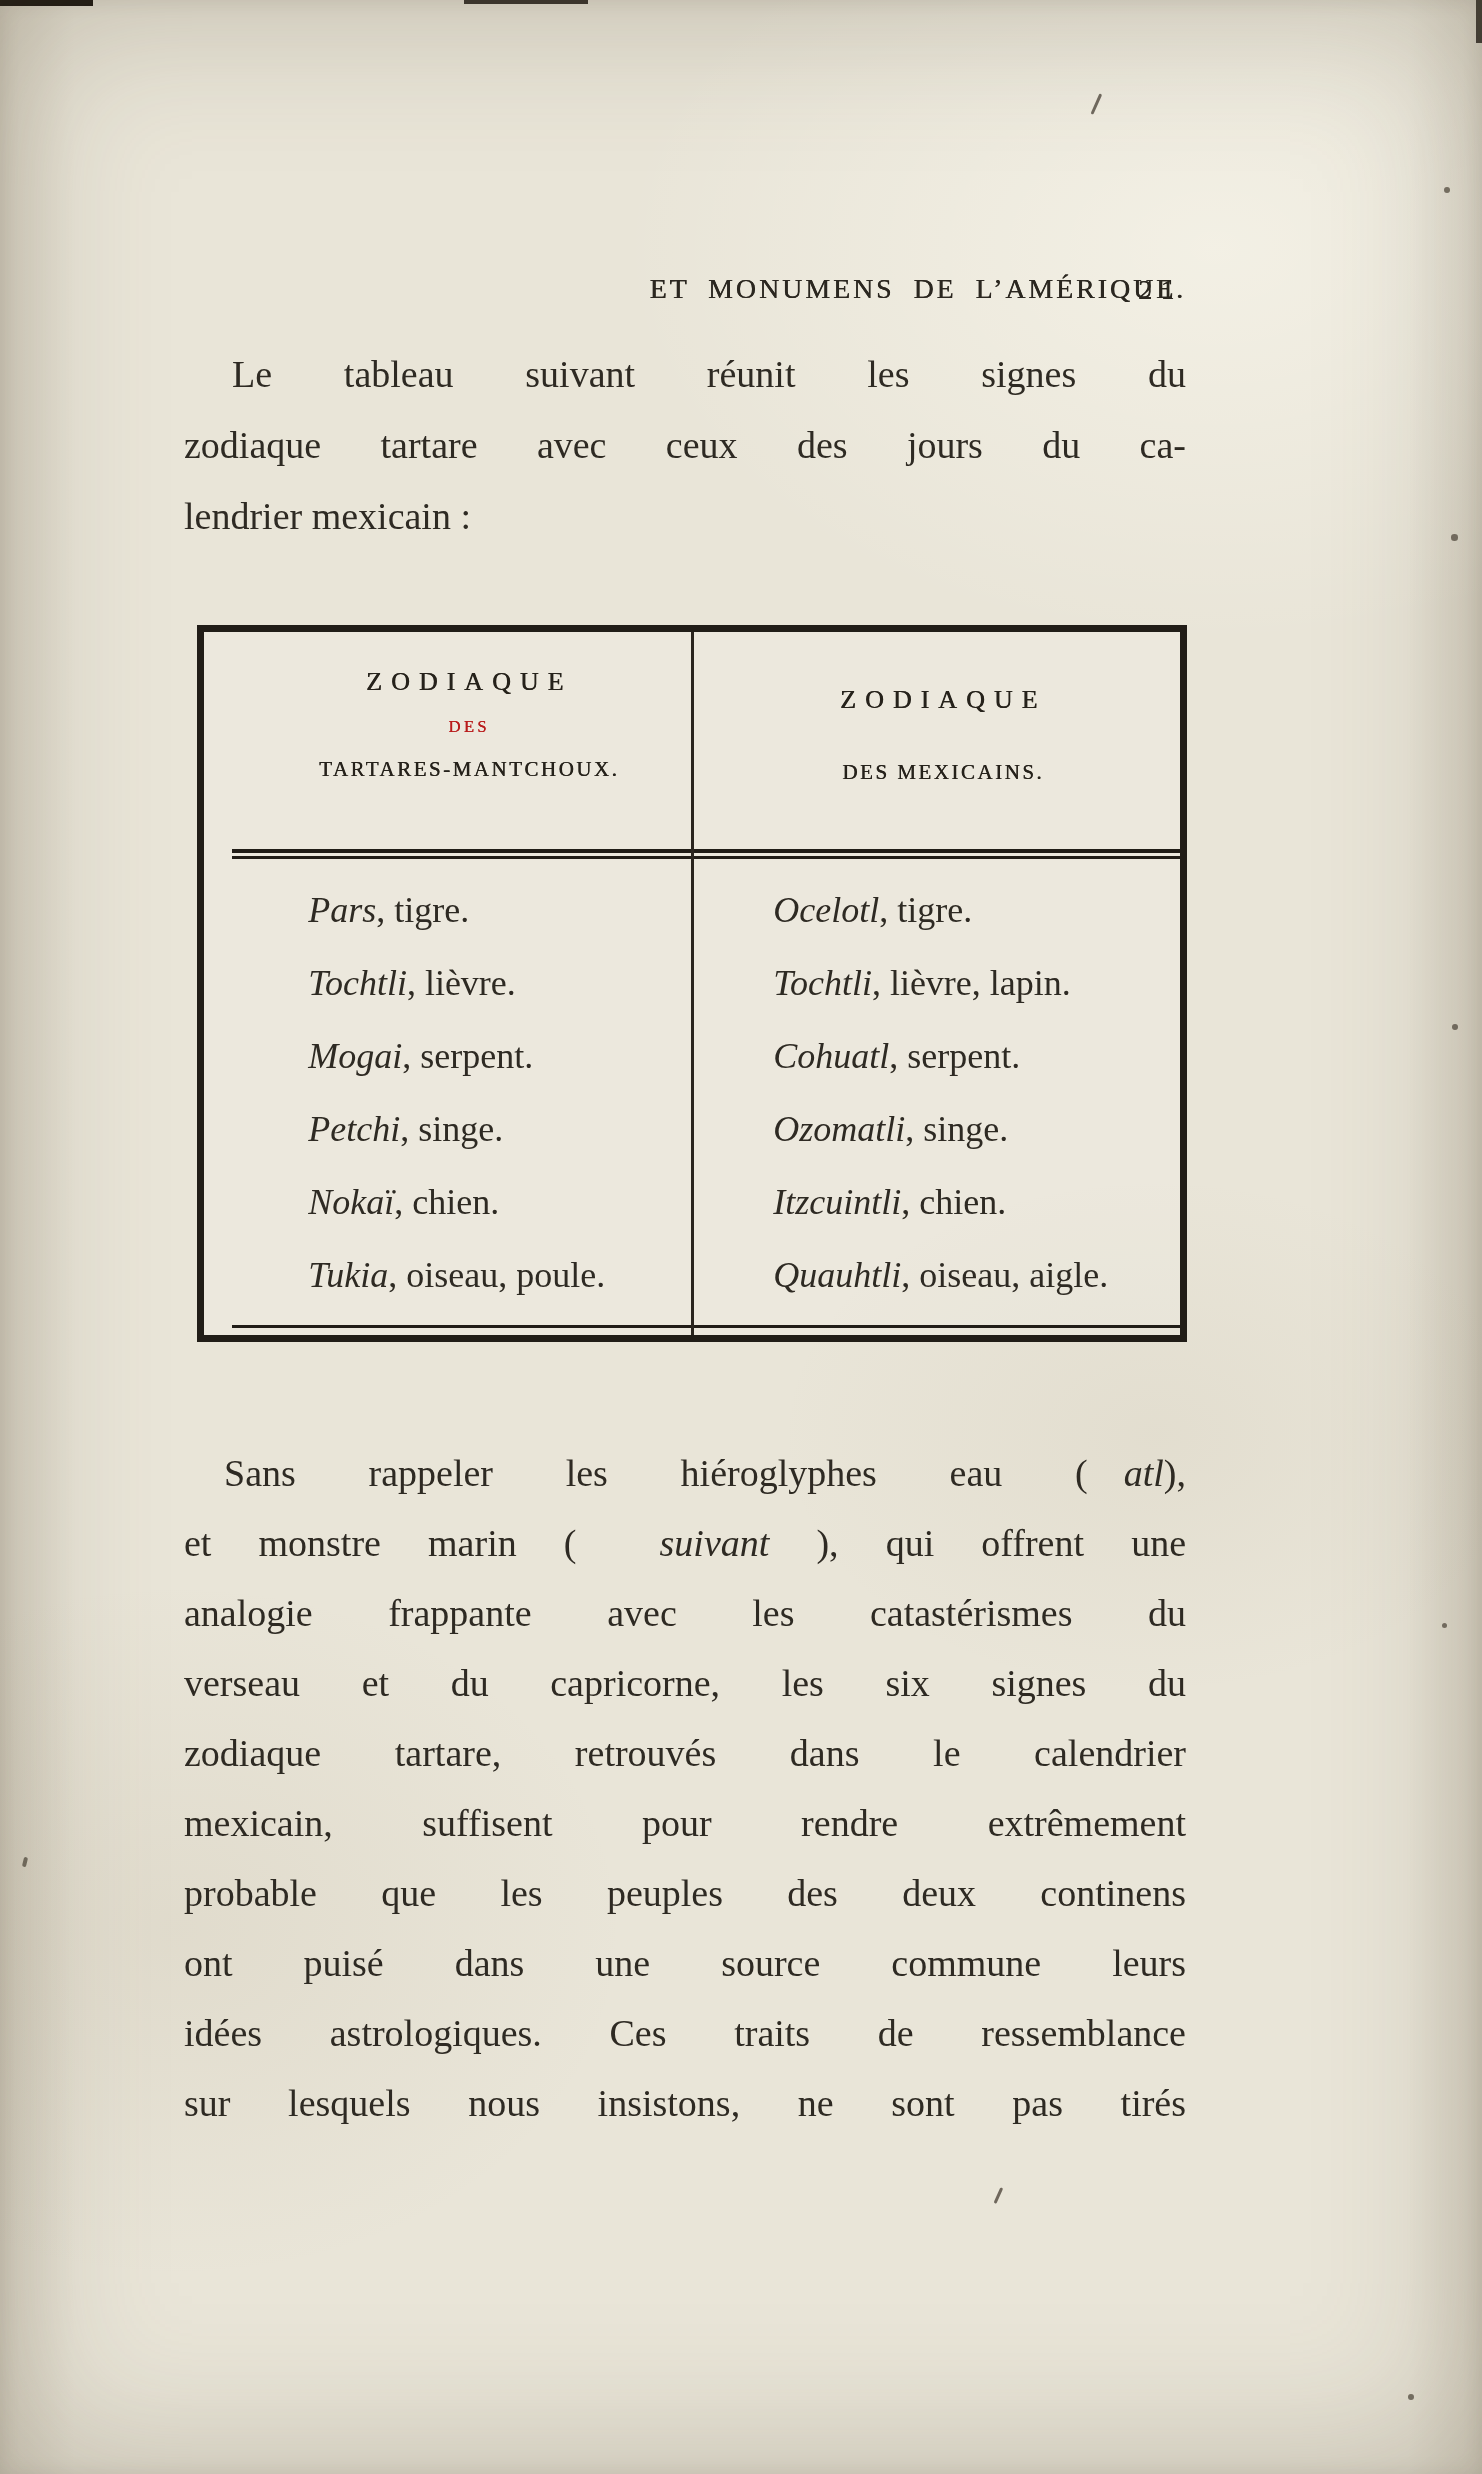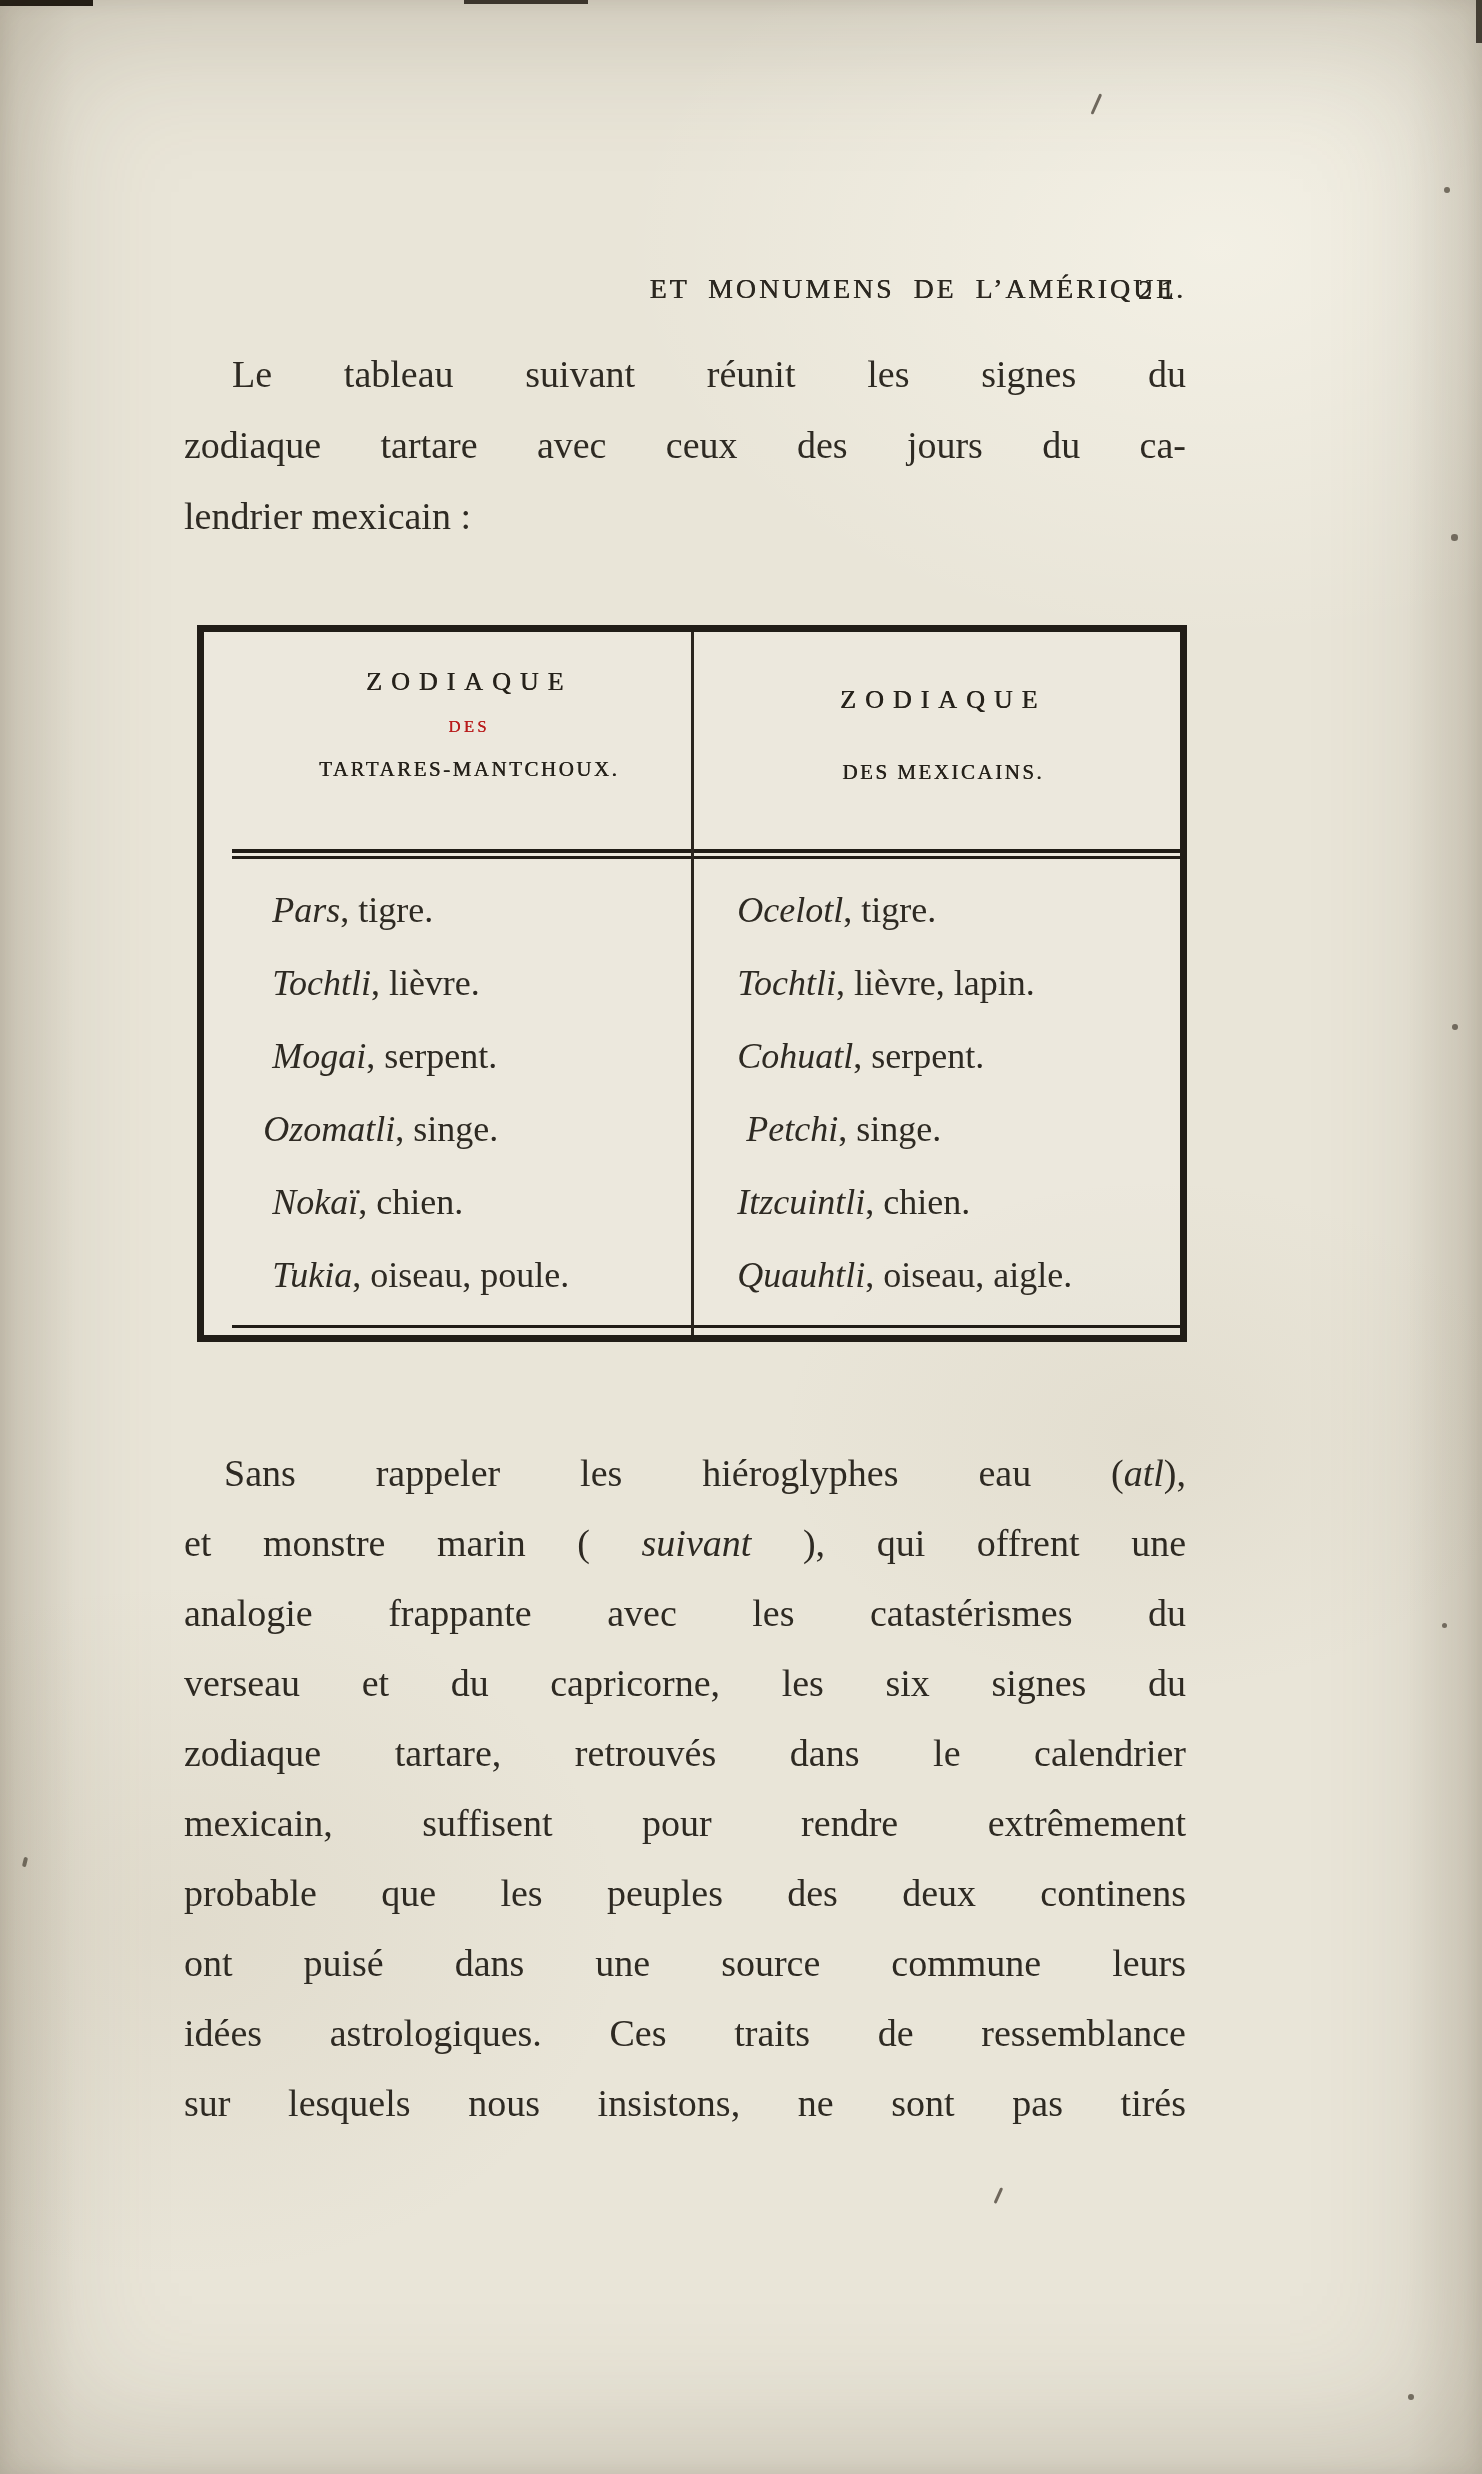--- a/index.html
+++ b/index.html
@@ -37,21 +37,21 @@
   .page-num{ position:absolute; right:3.3px; top:0.8px; letter-spacing:8.3px; text-shadow:0.3px 0 0 currentColor; }
 
   
   .para{ width:1002px; font-size:38px; line-height:71px; color:#2e2a23; }
   .para1{ margin-top:28px; }
   .para2{ margin-top:96px; line-height:70px; }
   .jline{ text-align:justify; text-align-last:justify; }
   .lline{ text-align:left; }
   .ind1{ text-indent:48px; }
   .ind2{ text-indent:40px; }
-  .it{ font-style:italic; }
+  .it{ font-style:italic;margin-left:36px; }
 
   
   .zodiac-table{
     position:relative;
     margin:73px 0 0 13.2px;
     width:990px;
     border:7.5px solid #211d17;
     background:rgba(255,255,252,0.14);
     padding-left:28px;
   }
@@ -138,22 +138,22 @@
         </div>
         <div class="trow">
           <div class="tcell tcell-left"><span class="it">Tochtli</span><span>, lièvre.</span></div>
           <div class="tcell tcell-right"><span class="it">Tochtli</span><span>, lièvre, lapin.</span></div>
         </div>
         <div class="trow">
           <div class="tcell tcell-left"><span class="it">Mogai</span><span>, serpent.</span></div>
           <div class="tcell tcell-right"><span class="it">Cohuatl</span><span>, serpent.</span></div>
         </div>
         <div class="trow">
+          <div class="tcell tcell-left"><span class="it">Petchi</span><span>, singe.</span></div>
           <div class="tcell tcell-right"><span class="it">Ozomatli</span><span>, singe.</span></div>
-          <div class="tcell tcell-left"><span class="it">Petchi</span><span>, singe.</span></div>
         </div>
         <div class="trow">
           <div class="tcell tcell-left"><span class="it">Nokaï</span><span>, chien.</span></div>
           <div class="tcell tcell-right"><span class="it">Itzcuintli</span><span>, chien.</span></div>
         </div>
         <div class="trow">
           <div class="tcell tcell-left"><span class="it">Tukia</span><span>, oiseau, poule.</span></div>
           <div class="tcell tcell-right"><span class="it">Quauhtli</span><span>, oiseau, aigle.</span></div>
         </div>
       </div>

